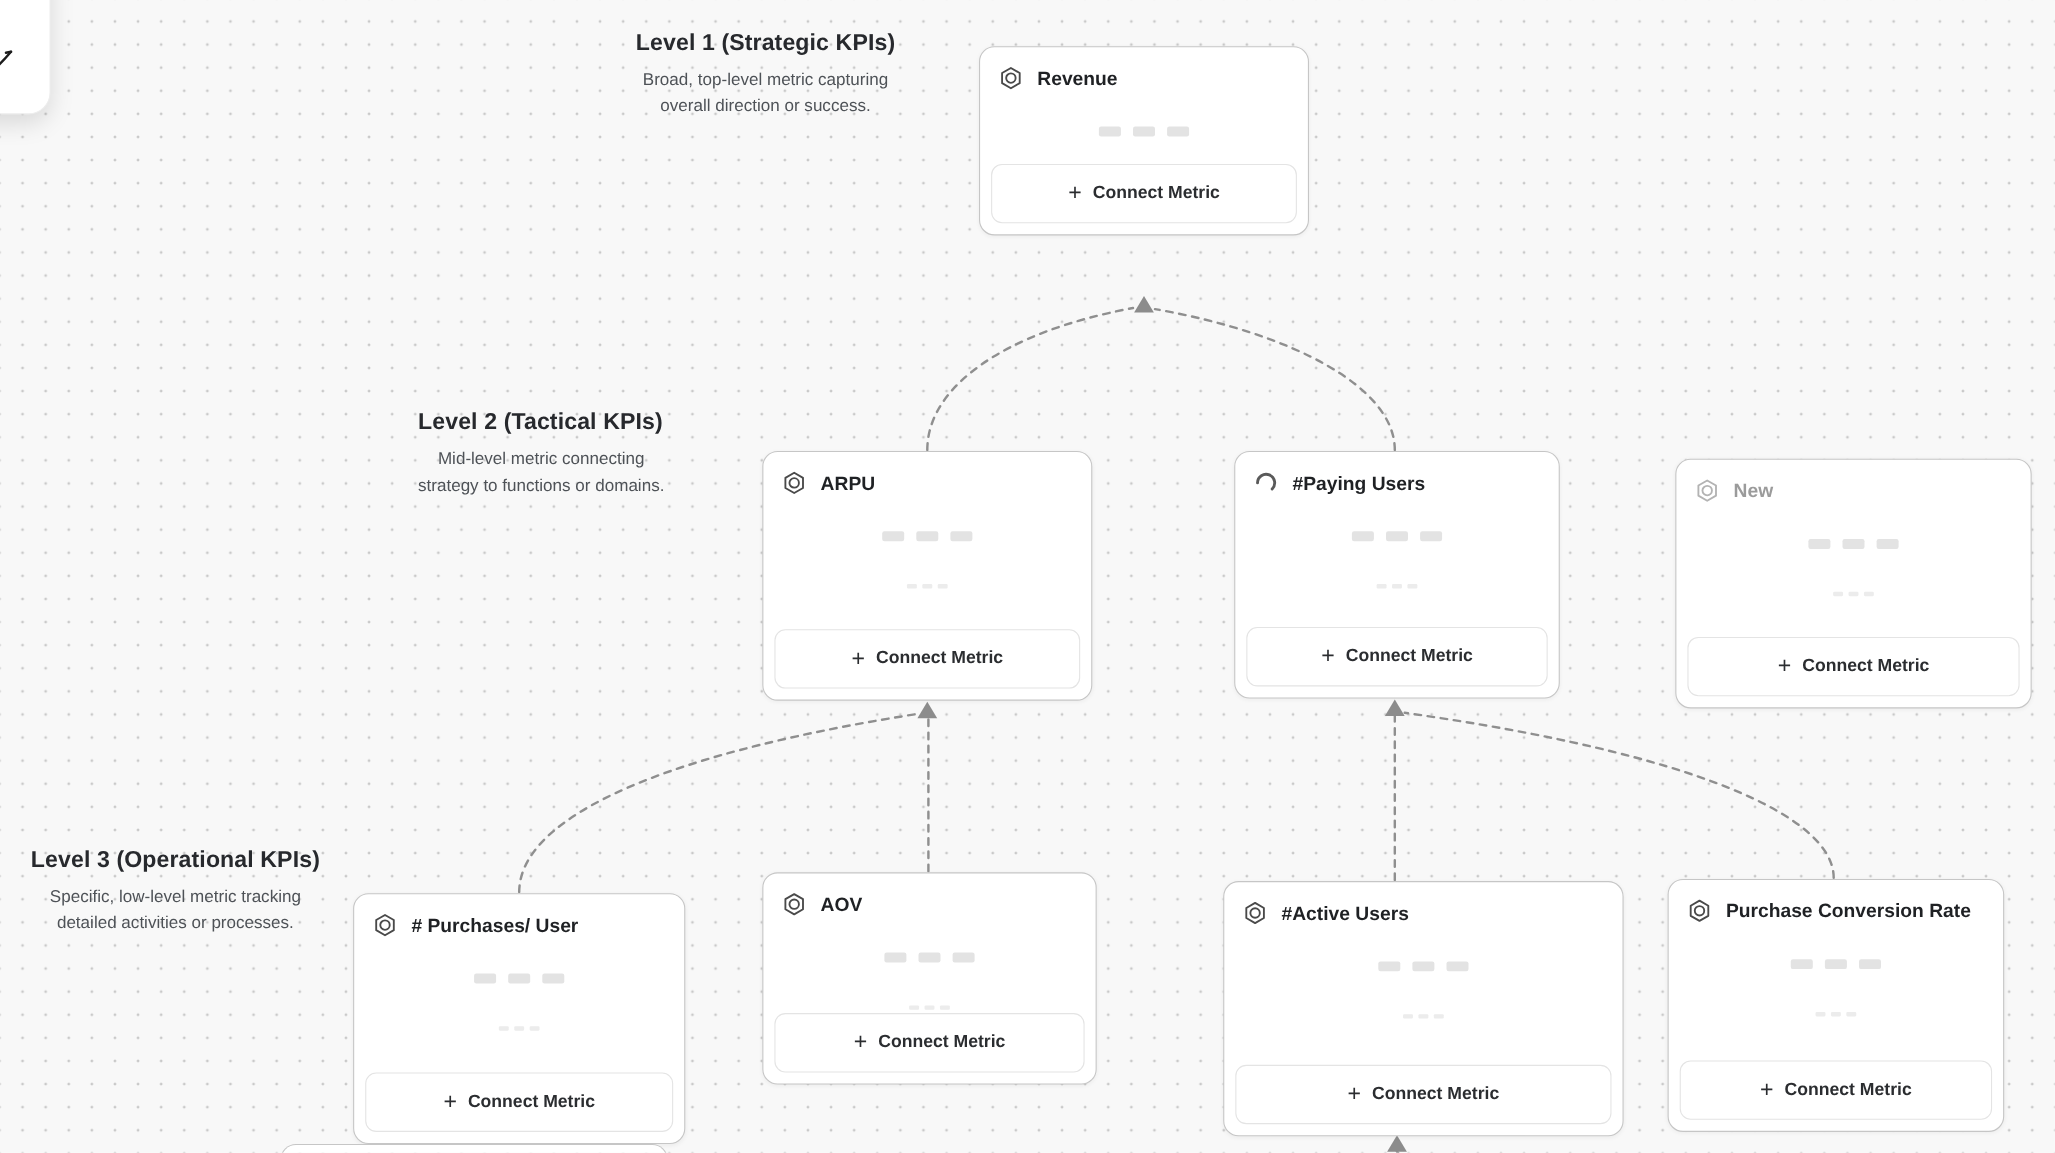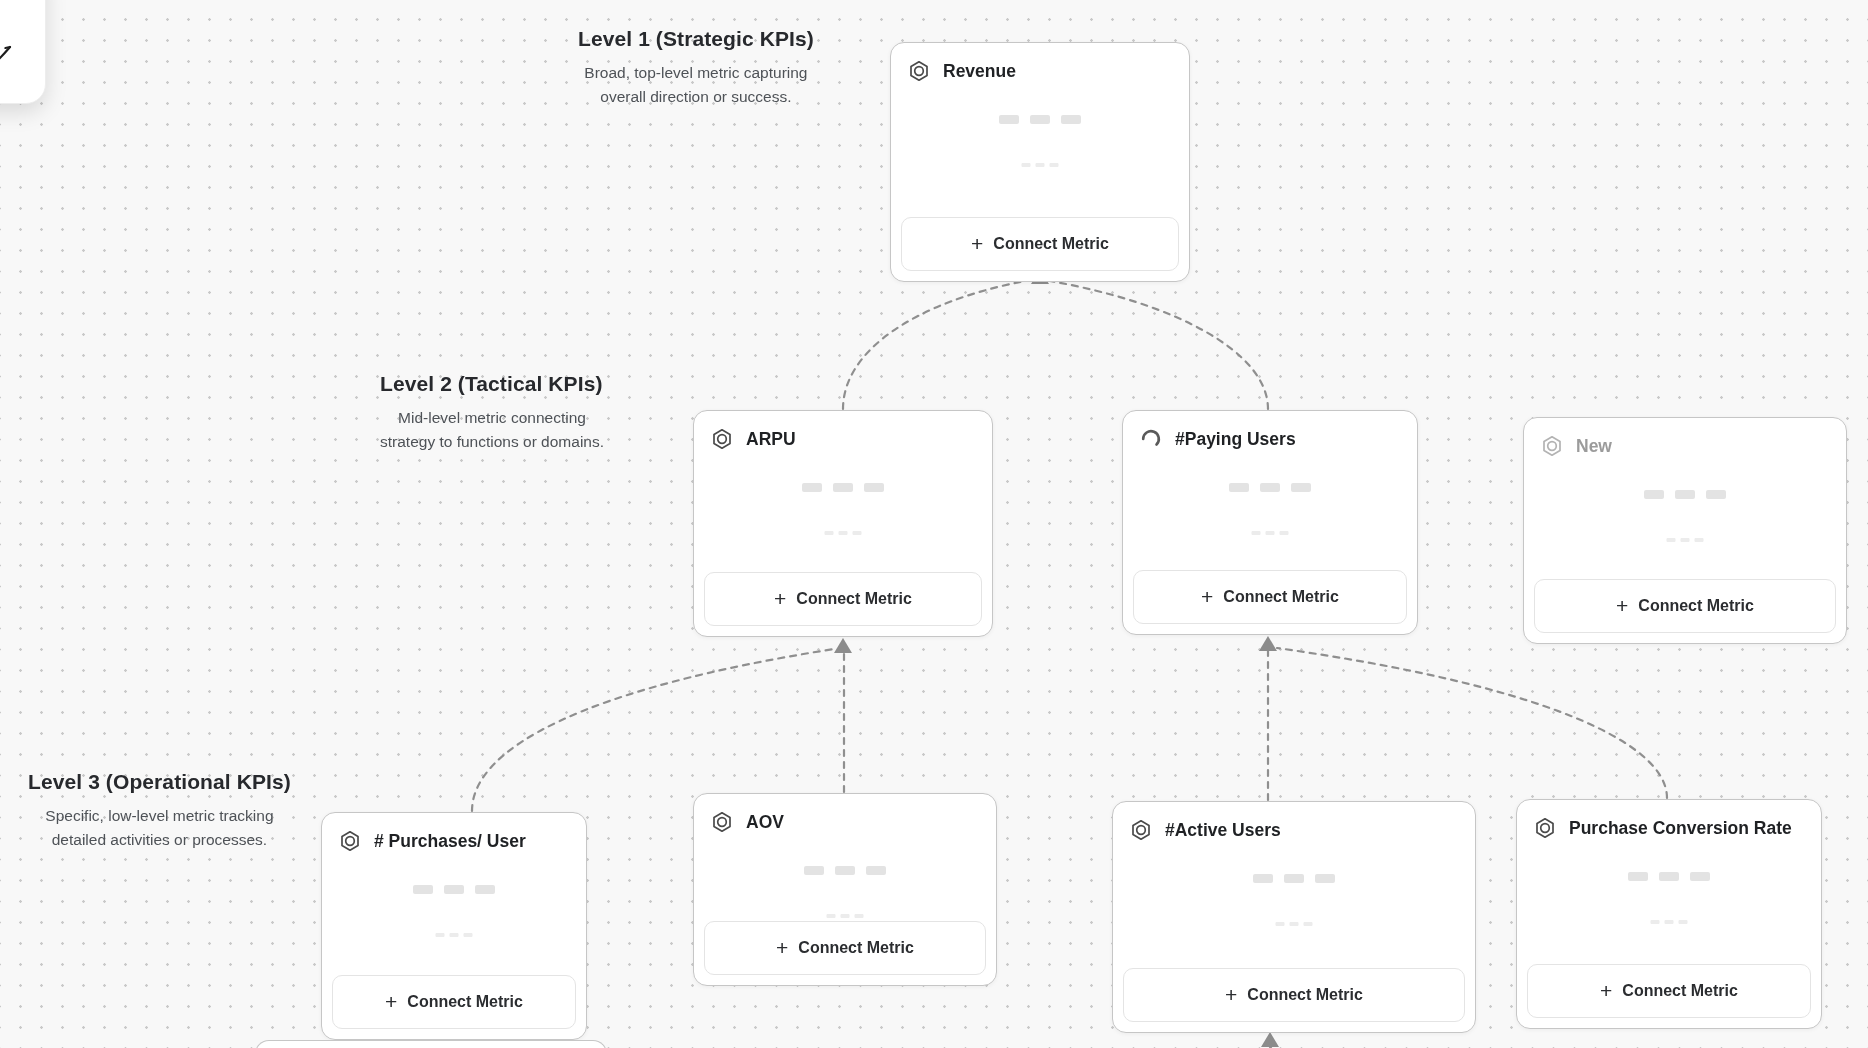--- a/index.html
+++ b/index.html
@@ -168,21 +168,21 @@
     <h2 class="level-title">Level 2 (Tactical KPIs)</h2>
     <p class="level-desc">Mid-level metric connecting
 strategy to functions or domains.</p>
   </div>
   <div class="level-label" style="left:28px; top:770px;">
     <h2 class="level-title">Level 3 (Operational KPIs)</h2>
     <p class="level-desc">Specific, low-level metric tracking
 detailed activities or processes.</p>
   </div>
 
-  <div class="card" style="left:890px; top:42px; width:300px; height:240px;">
+  <div class="card" style="left:890px; top:42px; width:300px; height:172px;">
     <div class="card-header">
       <svg class="card-icon" viewBox="0 0 22 22">
         <path d="M11 1.8 L19 6.4 V15.6 L11 20.2 L3 15.6 V6.4 Z" fill="none" stroke="#4a4a4a" stroke-width="1.7" stroke-linejoin="round"></path>
         <circle cx="11" cy="11" r="4.3" fill="none" stroke="#4a4a4a" stroke-width="1.7"></circle>
       </svg>
       <span class="card-title">Revenue</span>
     </div>
     <div class="sk-row1">
         <i></i>
         <i></i>
@@ -263,21 +263,21 @@
         <i></i>
         <i></i>
         <i></i>
       </div>
     <button class="connect-btn">
       <span class="plus">+</span>
       <span>Connect Metric</span>
     </button>
   </div>
 
-  <div class="card" style="left:321px; top:812px; width:266px; height:228px;">
+  <div class="card" style="left:321px; top:812px; width:302px; height:228px;">
     <div class="card-header">
       <svg class="card-icon" viewBox="0 0 22 22">
         <path d="M11 1.8 L19 6.4 V15.6 L11 20.2 L3 15.6 V6.4 Z" fill="none" stroke="#4a4a4a" stroke-width="1.7" stroke-linejoin="round"></path>
         <circle cx="11" cy="11" r="4.3" fill="none" stroke="#4a4a4a" stroke-width="1.7"></circle>
       </svg>
       <span class="card-title"># Purchases/ User</span>
     </div>
     <div class="sk-row1">
         <i></i>
         <i></i>

